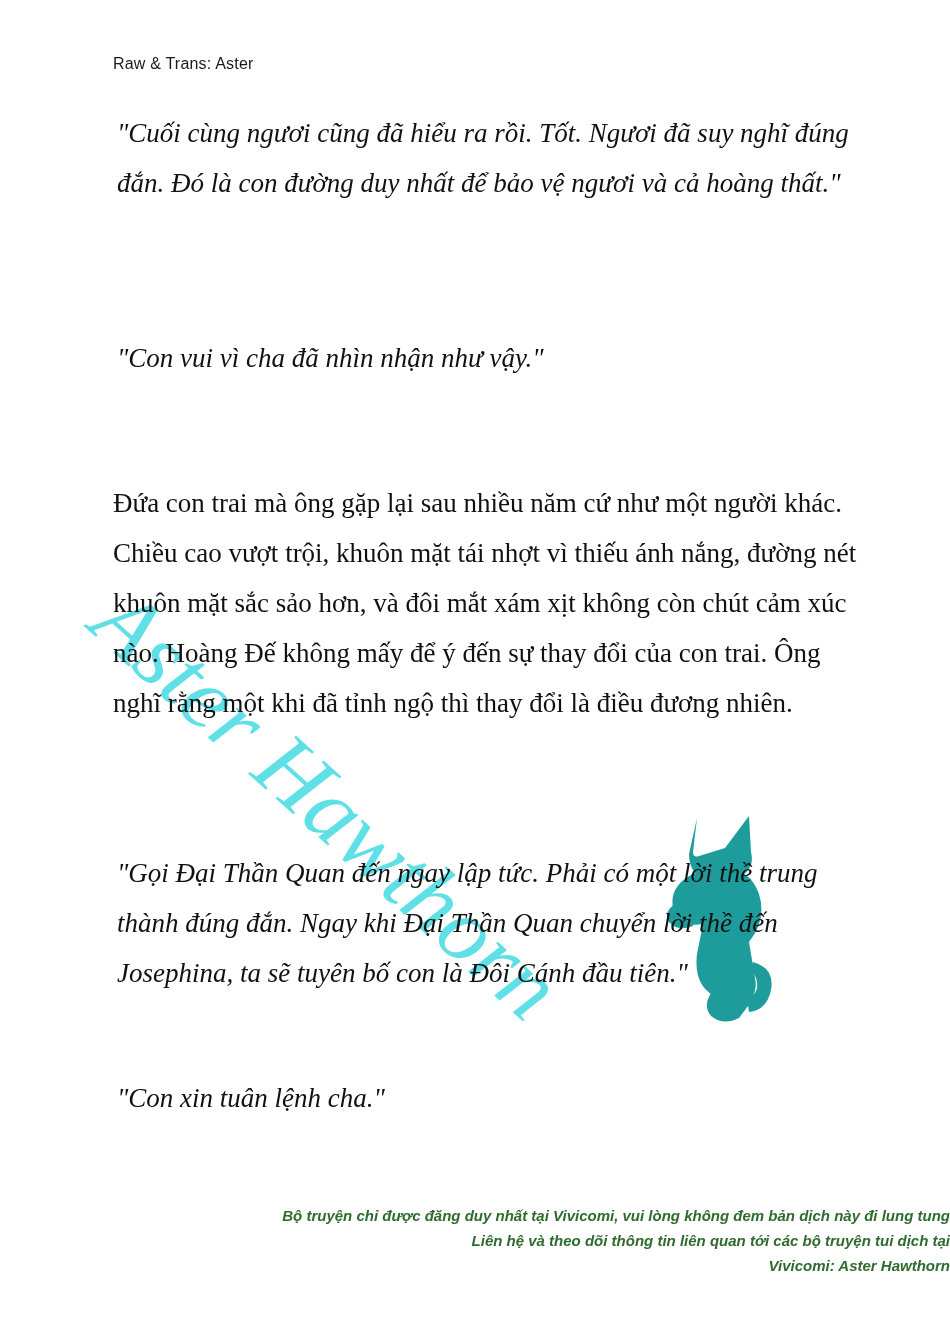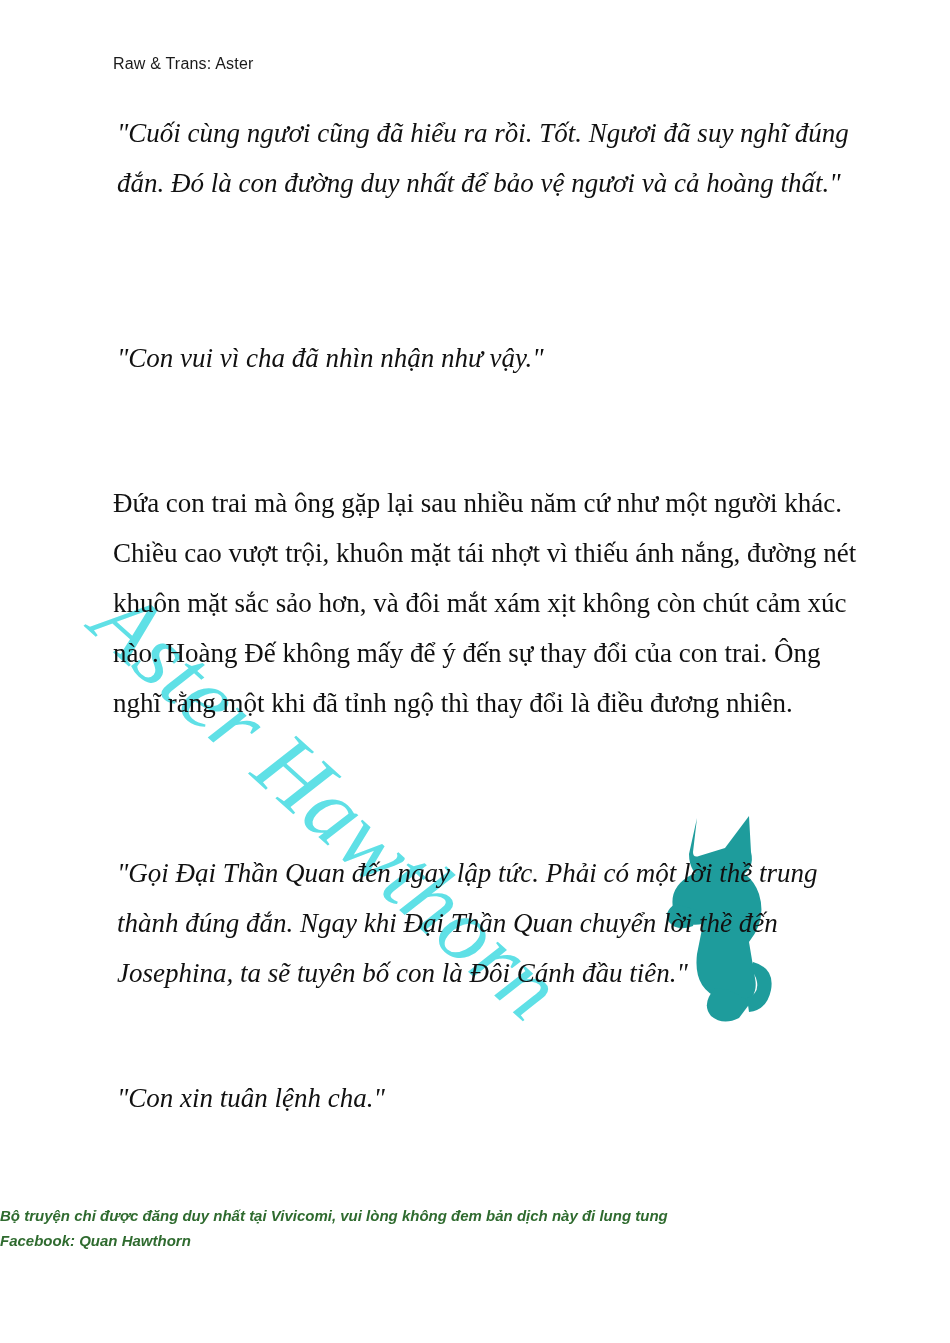--- a/index.html
+++ b/index.html
@@ -89,21 +89,21 @@
   .p3 { top: 478px; }
   .p4 { top: 848px; }
   .p5 { top: 1073px; }
 
   
   .credits {
     position: absolute;
     left: 0;
     top: 1203px;
     width: 950px;
-    text-align: left;
+    text-align: right;
     font-family: "Liberation Sans", "DejaVu Sans", sans-serif;
     font-style: italic;
     font-weight: bold;
     font-size: 15px;
     line-height: 25px;
     color: #2f6b2f;
   }
   .credits div { white-space: nowrap; }
 
   
@@ -189,21 +189,22 @@
   <div class="content">
     <div class="para dialogue p1">"Cuối cùng ngươi cũng đã hiểu ra rồi. Tốt. Ngươi đã suy nghĩ đúng đắn. Đó là con đường duy nhất để bảo vệ ngươi và cả hoàng thất."</div>
     <div class="para dialogue p2">"Con vui vì cha đã nhìn nhận như vậy."</div>
     <div class="para narration p3">Đứa con trai mà ông gặp lại sau nhiều năm cứ như một người khác. Chiều cao vượt trội, khuôn mặt tái nhợt vì thiếu ánh nắng, đường nét khuôn mặt sắc sảo hơn, và đôi mắt xám xịt không còn chút cảm xúc nào. Hoàng Đế không mấy để ý đến sự thay đổi của con trai. Ông nghĩ rằng một khi đã tỉnh ngộ thì thay đổi là điều đương nhiên.</div>
     <div class="para dialogue p4">"Gọi Đại Thần Quan đến ngay lập tức. Phải có một lời thề trung thành đúng đắn. Ngay khi Đại Thần Quan chuyển lời thề đến Josephina, ta sẽ tuyên bố con là Đôi Cánh đầu tiên."</div>
     <div class="para dialogue p5">"Con xin tuân lệnh cha."</div>
   </div>
 
   <div class="credits">
     <div>Bộ truyện chỉ được đăng duy nhất tại Vivicomi, vui lòng không đem bản dịch này đi lung tung</div>
-    <div>Facebook: Quan Hawthorn</div>
+    <div>Liên hệ và theo dõi thông tin liên quan tới các bộ truyện tui dịch tại</div>
+    <div>Vivicomi: Aster Hawthorn</div>
   </div>
 
   <div class="logo">
     <div class="logo-swoosh"></div>
     <div class="logo-text"><span class="v">V</span><span>comycs</span></div>
   </div>
 
   <div class="dcw">damconuong</div>
 
 </div>

